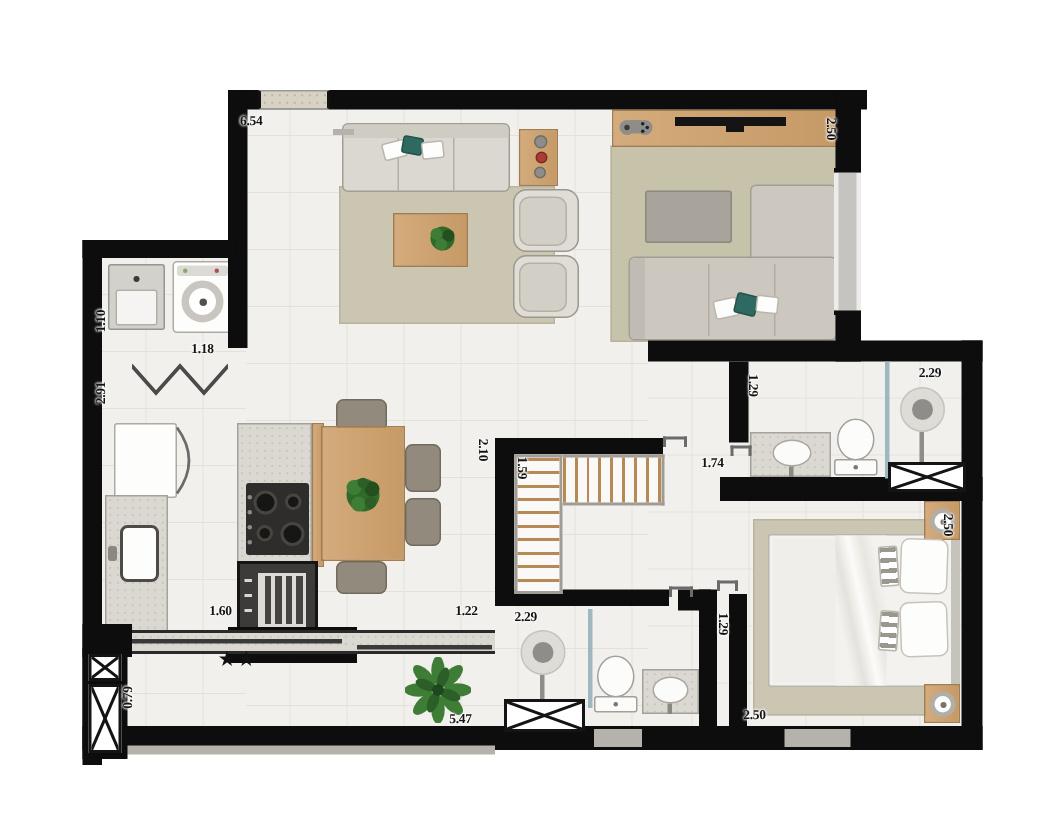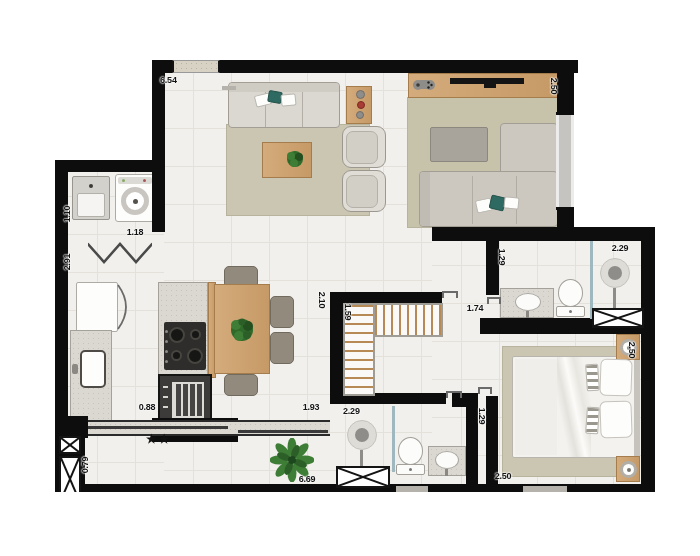--- a/index.html
+++ b/index.html
@@ -1,17 +1,17 @@
 <!DOCTYPE html>
 <html style="--wall: #0d0d0d; --floor: #f1f0ec; --grid: #e3e1d9; --rug: #cac6b1; --wood: #cb9e6c; --teal: #2e6a62; --granite: #dbd8d2; --fabric: #d6d3cb; --plant: #3c7c34; --glass: #9fb8c0; --gray_sill: #b5b2ac; --text: #141414;"><head>
 <meta charset="utf-8">
 <style>
   html,body{margin:0;padding:0;background:#ffffff;}
-  #plan{position:relative;width:700px;height:492px;background:#fff;overflow:hidden;
-        font-family:Liberation Sans, sans-serif;}
+  #plan{position:relative;width:700px;height:556px;background:#fff;overflow:hidden;
+        font-family:Liberation Serif, serif;}
   #plan *{position:absolute;box-sizing:border-box;}
 
   .floor{background-color:var(--floor);
     background-image:linear-gradient(var(--grid) 1px,transparent 1px),
                      linear-gradient(90deg,var(--grid) 1px,transparent 1px);
     background-size:38px 38px;background-position:-9px -14px;}
   .wall{background:var(--wall);}
   .gray-sill{background:var(--gray_sill);}
 
   .granite{background:var(--granite);border:1px solid #a4a19b;
@@ -314,23 +314,23 @@
   <div class="dim vd" style="left:539px;top:81px;">2.50</div>
   <div class="dim v" style="left:52px;top:209px;">1.10</div>
   <div class="dim v" style="left:52px;top:257px;">2.91</div>
   <div class="dim" style="left:120px;top:227px;">1.18</div>
   <div class="dim vd" style="left:307px;top:295px;">2.10</div>
   <div class="dim vd" style="left:333px;top:307px;">1.59</div>
   <div class="dim" style="left:460px;top:303px;">1.74</div>
   <div class="dim vd" style="left:487px;top:252px;">1.29</div>
   <div class="dim" style="left:605px;top:243px;">2.29</div>
   <div class="dim vd" style="left:617px;top:345px;">2.50</div>
-  <div class="dim" style="left:132px;top:402px;">0.88</div>
-  <div class="dim" style="left:296px;top:402px;">1.93</div>
+  <div class="dim" style="left:132px;top:402px;">1.60</div>
+  <div class="dim" style="left:296px;top:402px;">1.22</div>
   <div class="dim" style="left:343px;top:406px;text-align:left;">2.29</div>
   <div class="dim vd" style="left:467px;top:411px;">1.29</div>
   <div class="dim v" style="left:70px;top:460px;">0.79</div>
-  <div class="dim" style="left:292px;top:474px;">6.69</div>
+  <div class="dim" style="left:292px;top:474px;">5.47</div>
   <div class="dim" style="left:488px;top:471px;">2.50</div>
 
   <div class="stars" style="left:146px;top:432px;">★★</div>
 
 </div>
 
 </body></html>

